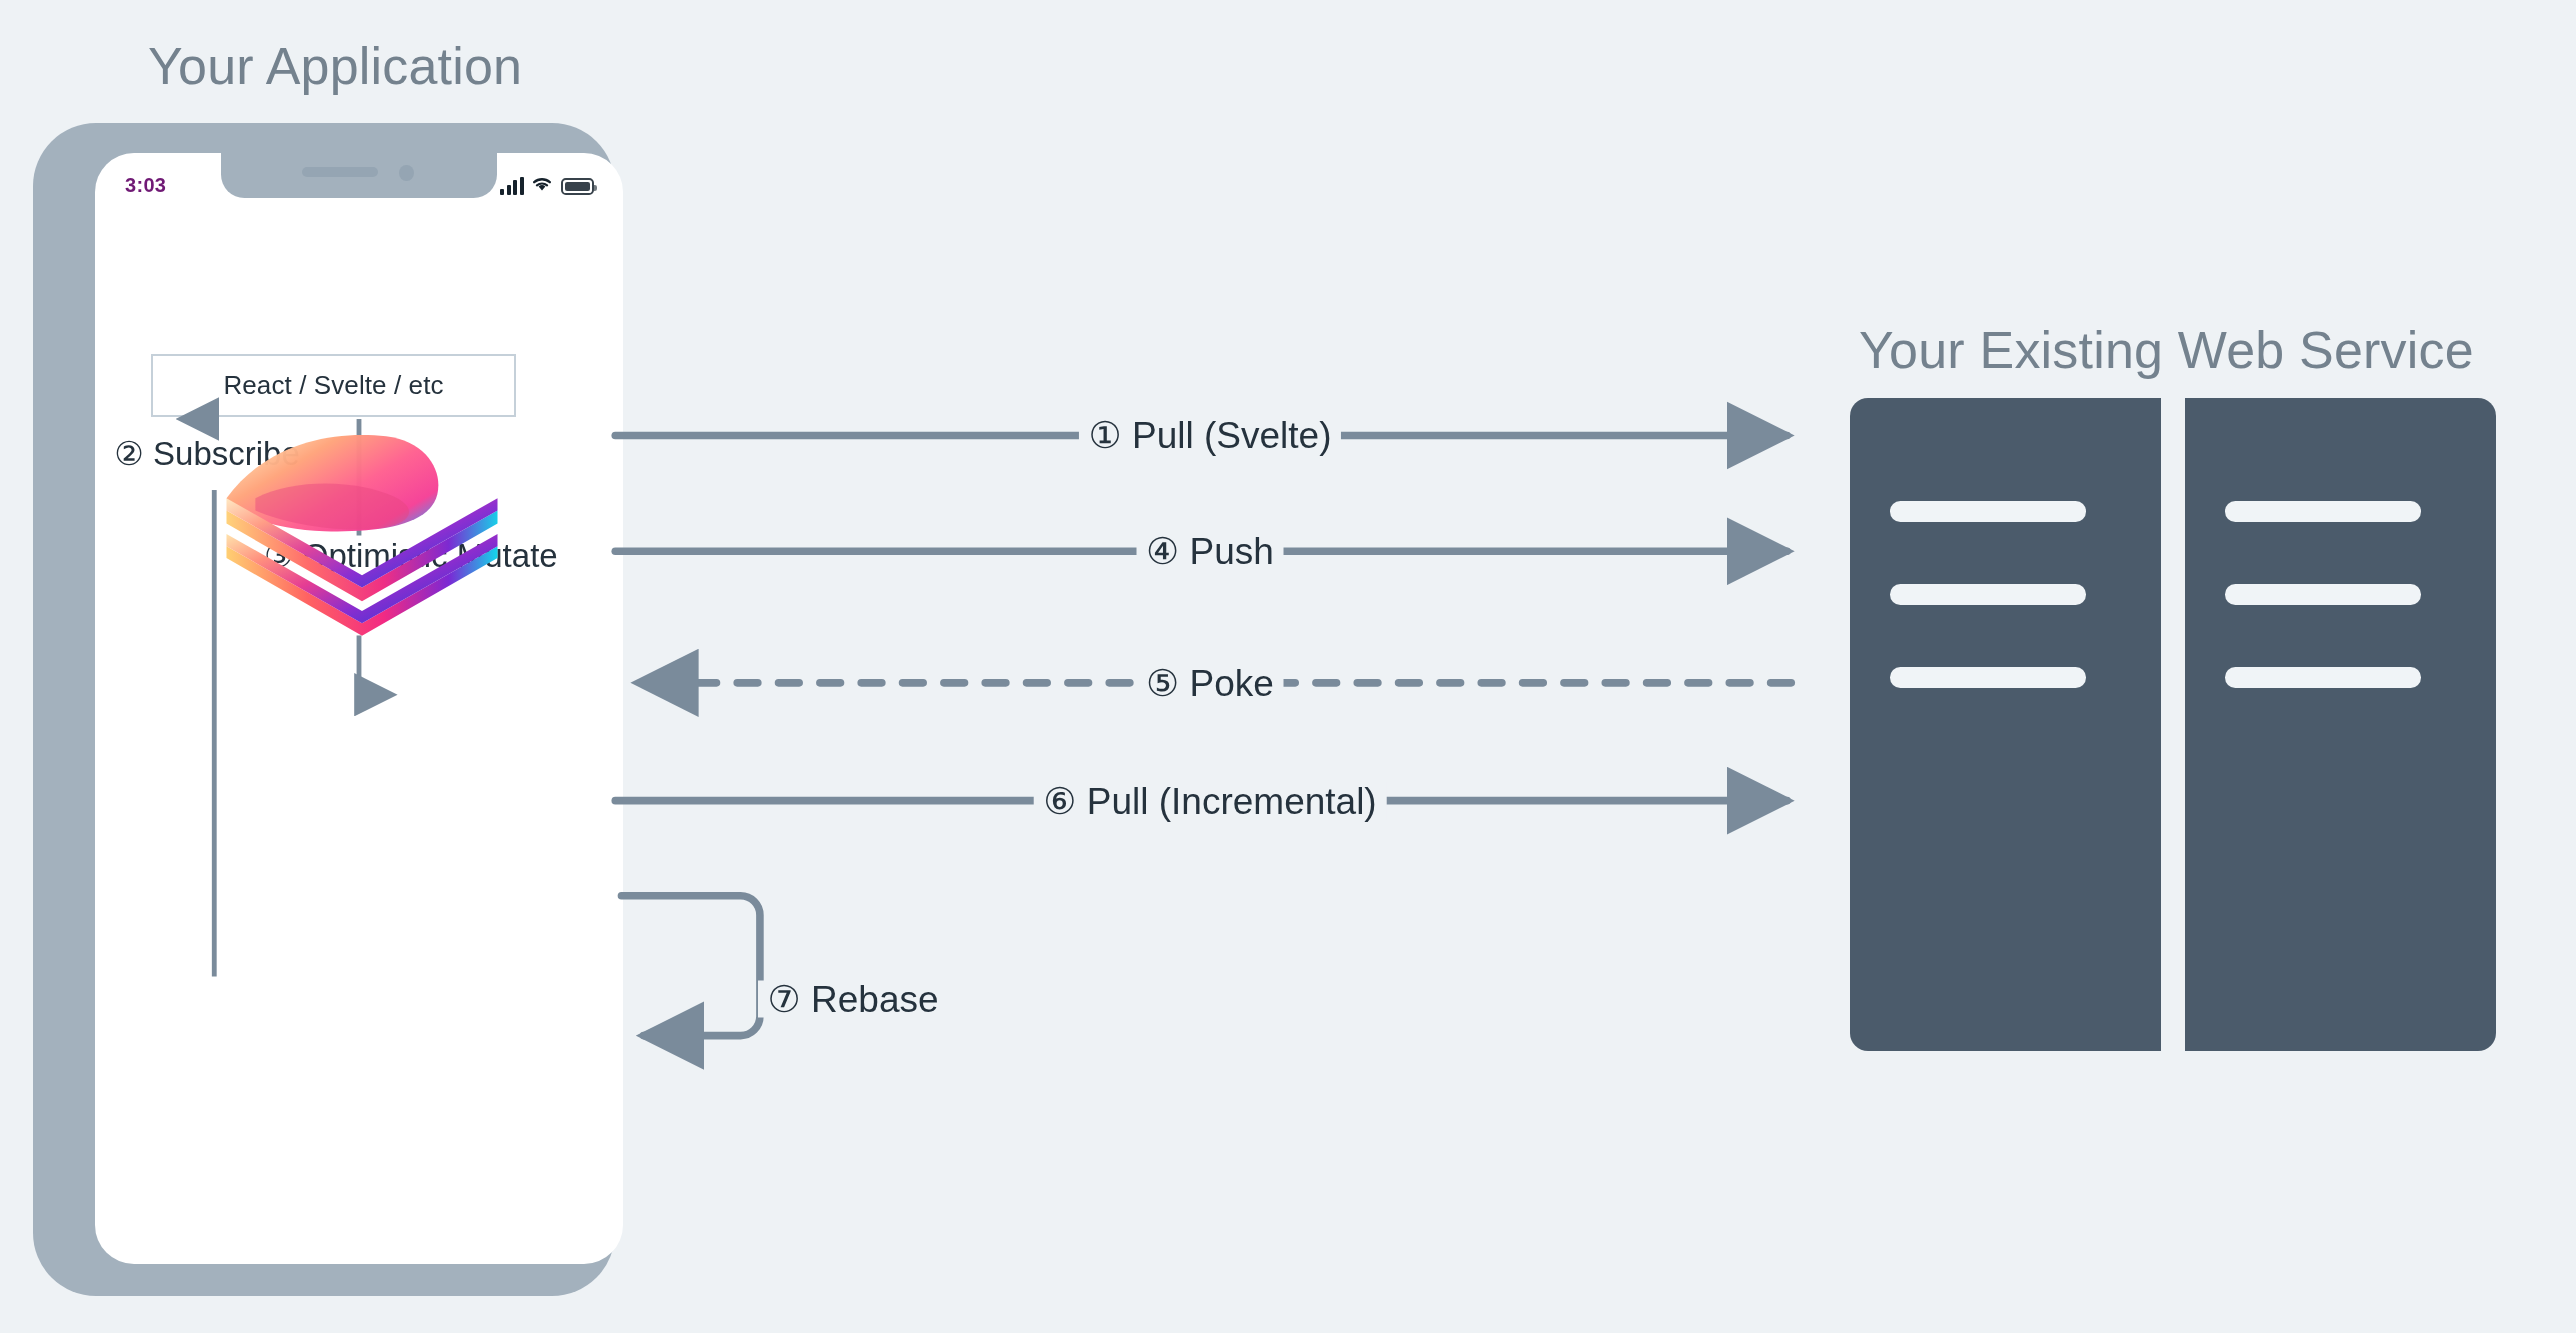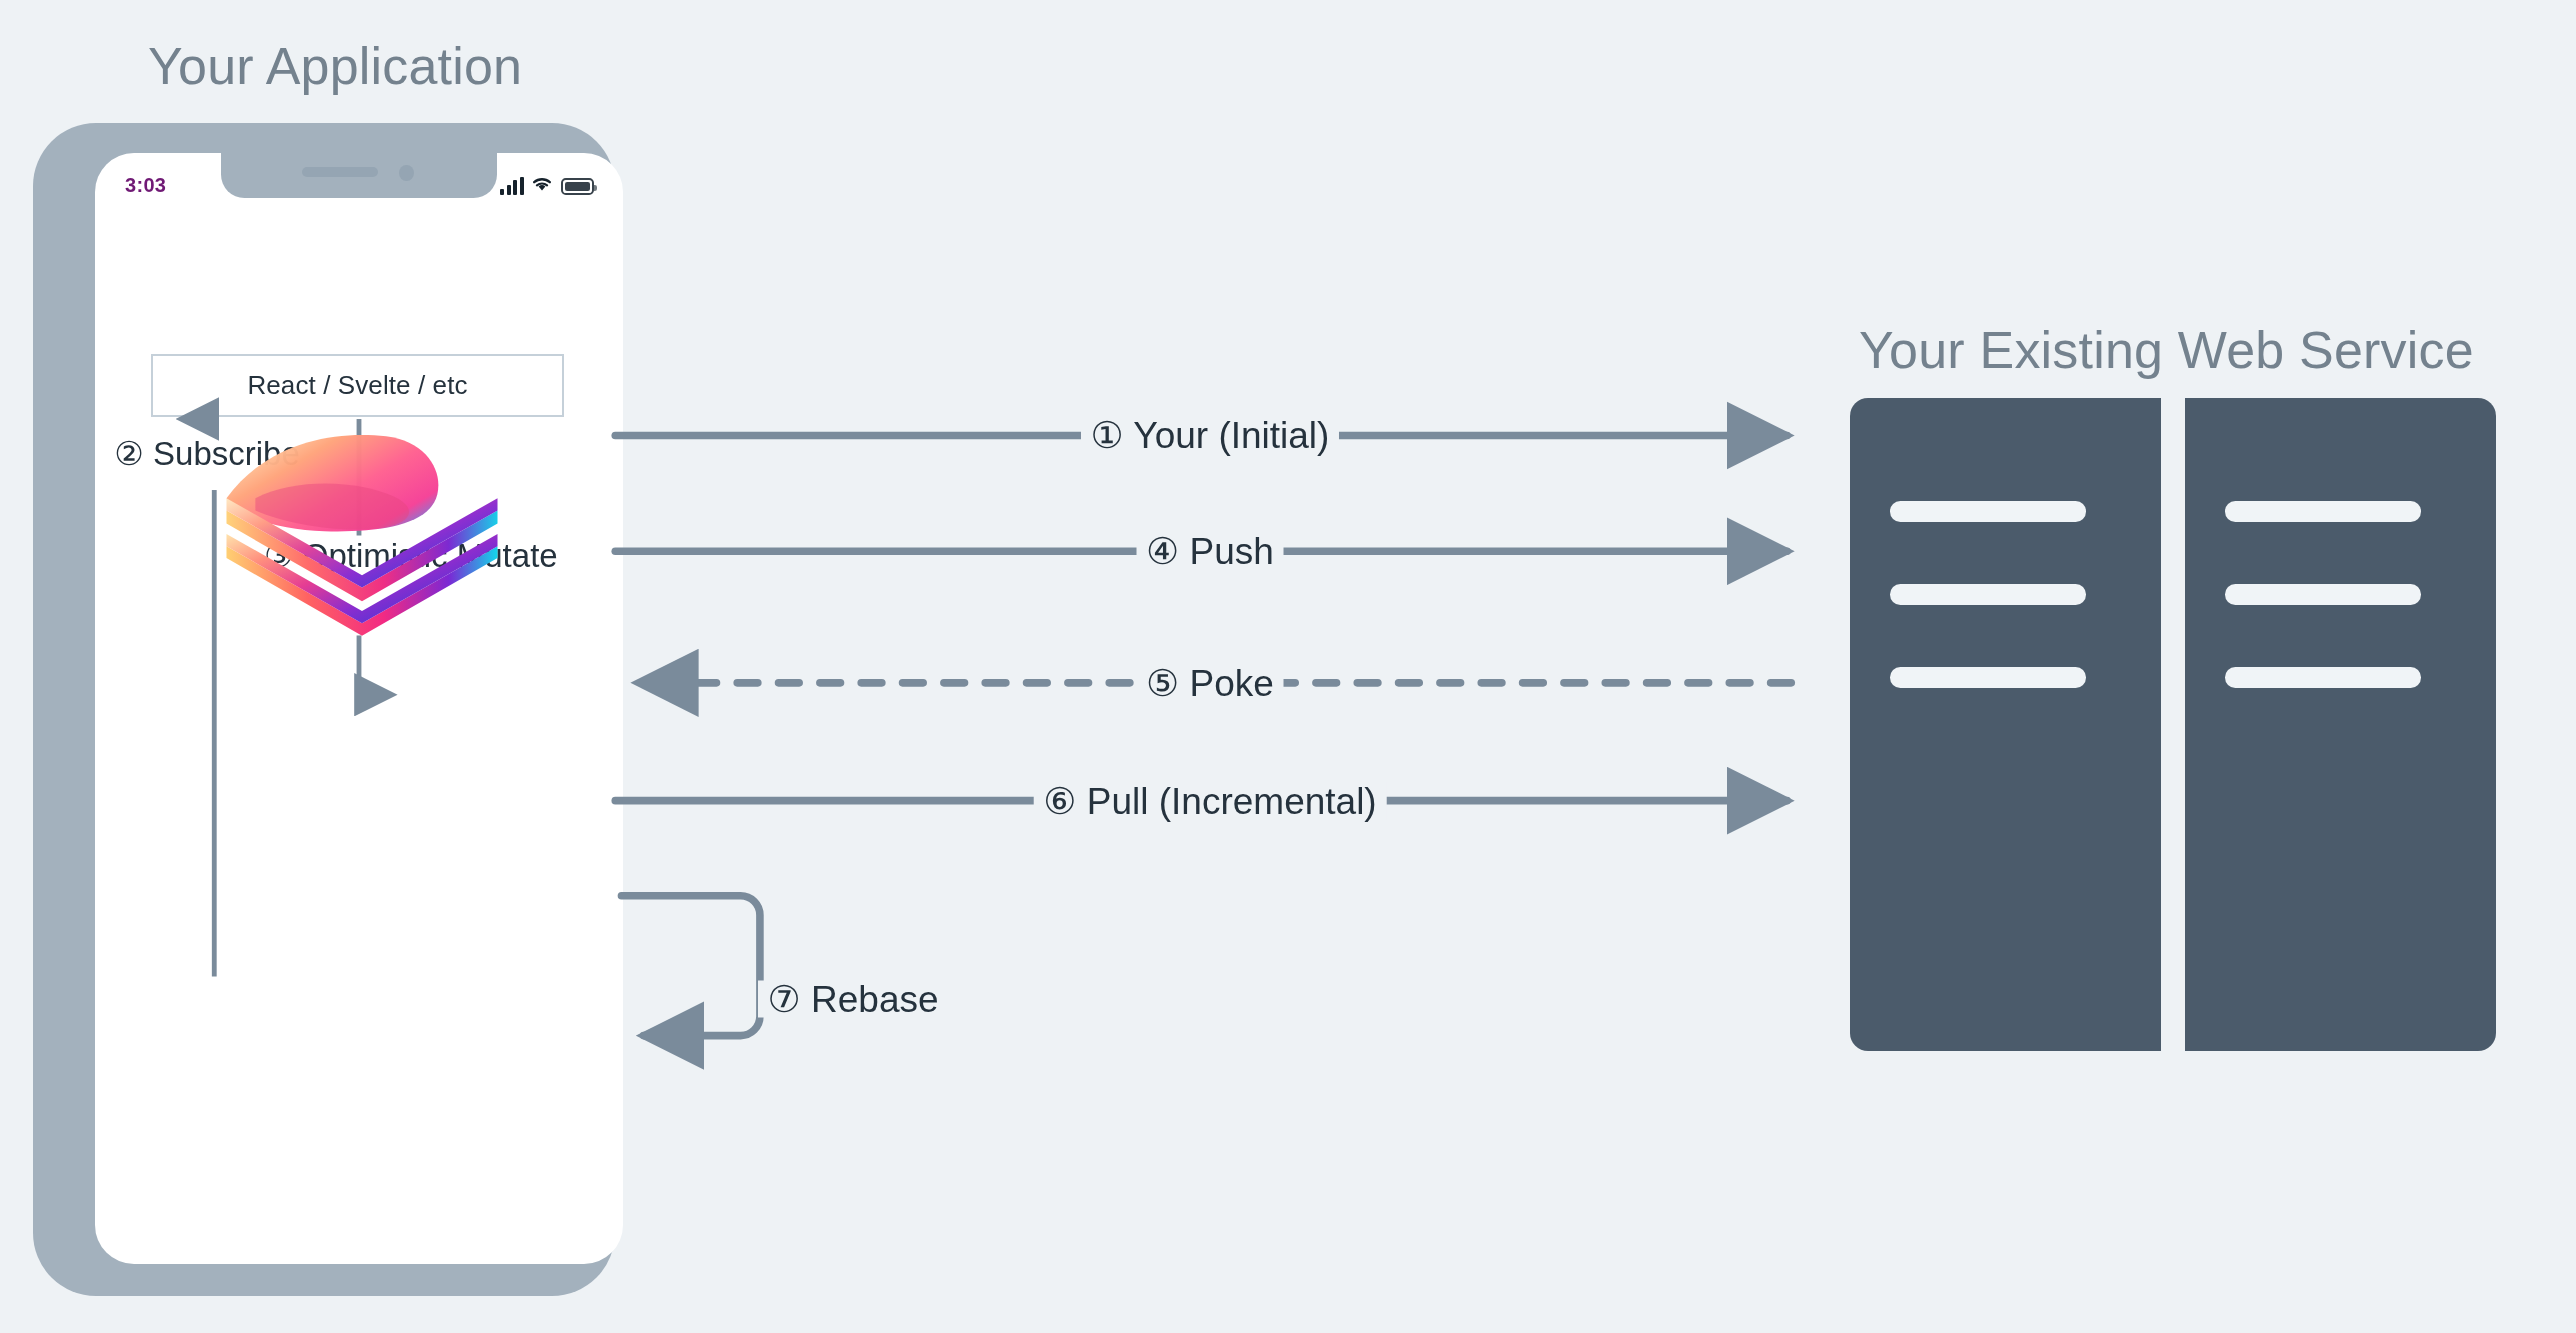--- a/index.html
+++ b/index.html
@@ -134,21 +134,21 @@
     background: #16222c;
     border-radius: 0 2.1px 2.1px 0;
     opacity: 0.7;
   }
 
   
   #react-box {
     position: absolute;
     left: 56px;
     top: 201px;
-    width: 413px;
+    width: 365px;
     height: 63px;
     border: 2.1px solid #c5d0d9;
     background: #ffffff;
     box-sizing: border-box;
     display: flex;
     align-items: center;
     justify-content: center;
   }
   #react-box-label {
     font-size: 26px;
@@ -404,21 +404,21 @@
 
   <g>
     <line x1="893" y1="1162" x2="2594" y2="1162" stroke="#7a8b9b" stroke-width="11" stroke-linecap="round" marker-end="url(#ar-right)"></line>
   </g>
 
   <g>
     <path d="M902 1300 H1075 a28 28 0 0 1 28 28 V1475 a28 28 0 0 1 -28 28 H934" fill="none" stroke="#7a8b9b" stroke-width="11" stroke-linecap="round" marker-end="url(#ar-left)"></path>
   </g>
 </svg>
 
-<div class="flow-label" id="label-pull-initial">① Your (Initial)</div>
+<div class="flow-label" id="label-pull-initial">① Pull (Svelte)</div>
 <div class="flow-label" id="label-push">④ Push</div>
 <div class="flow-label" id="label-poke">⑤ Poke</div>
 <div class="flow-label" id="label-pull-inc">⑥ Pull (Incremental)</div>
 <div class="flow-label" id="label-rebase">⑦ Rebase</div>
 
 <div class="section-title" id="svc-title">Your Existing Web Service</div>
 
 <div id="server">
   <div class="server-panel" id="server-panel-left">
     <div class="server-bar b1"></div>

